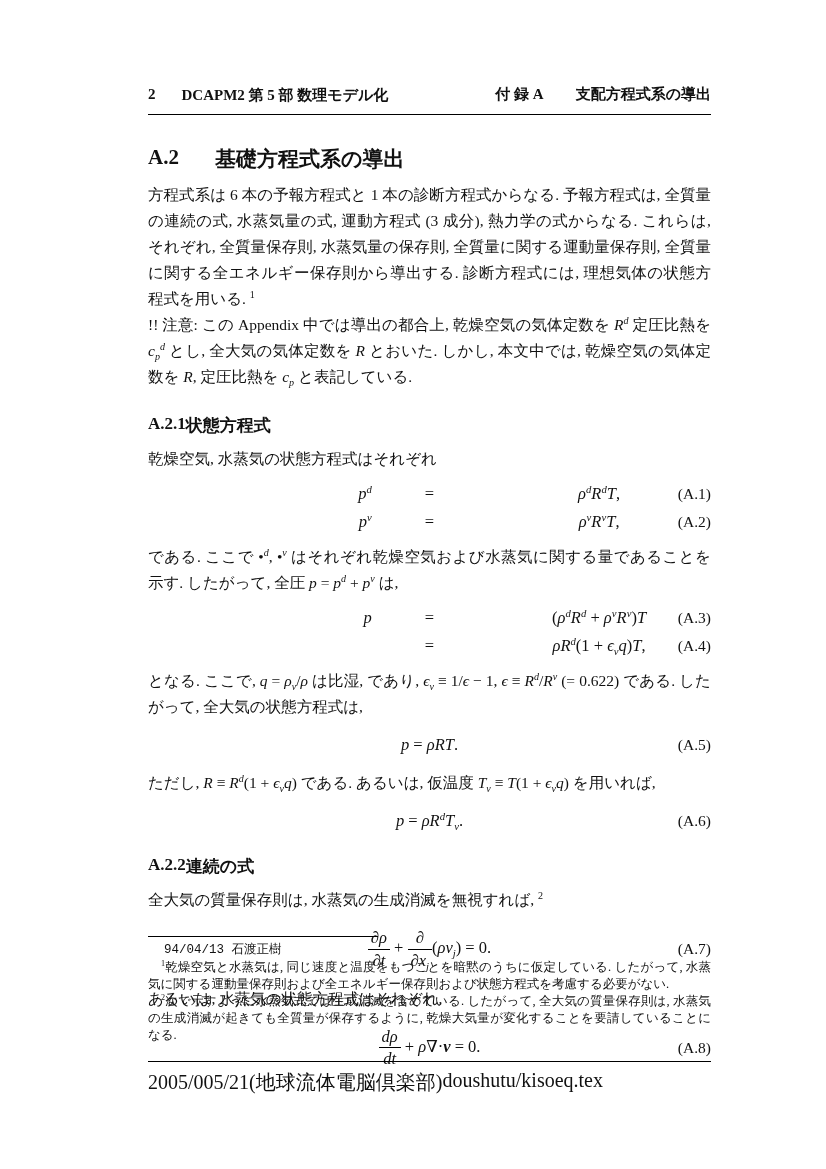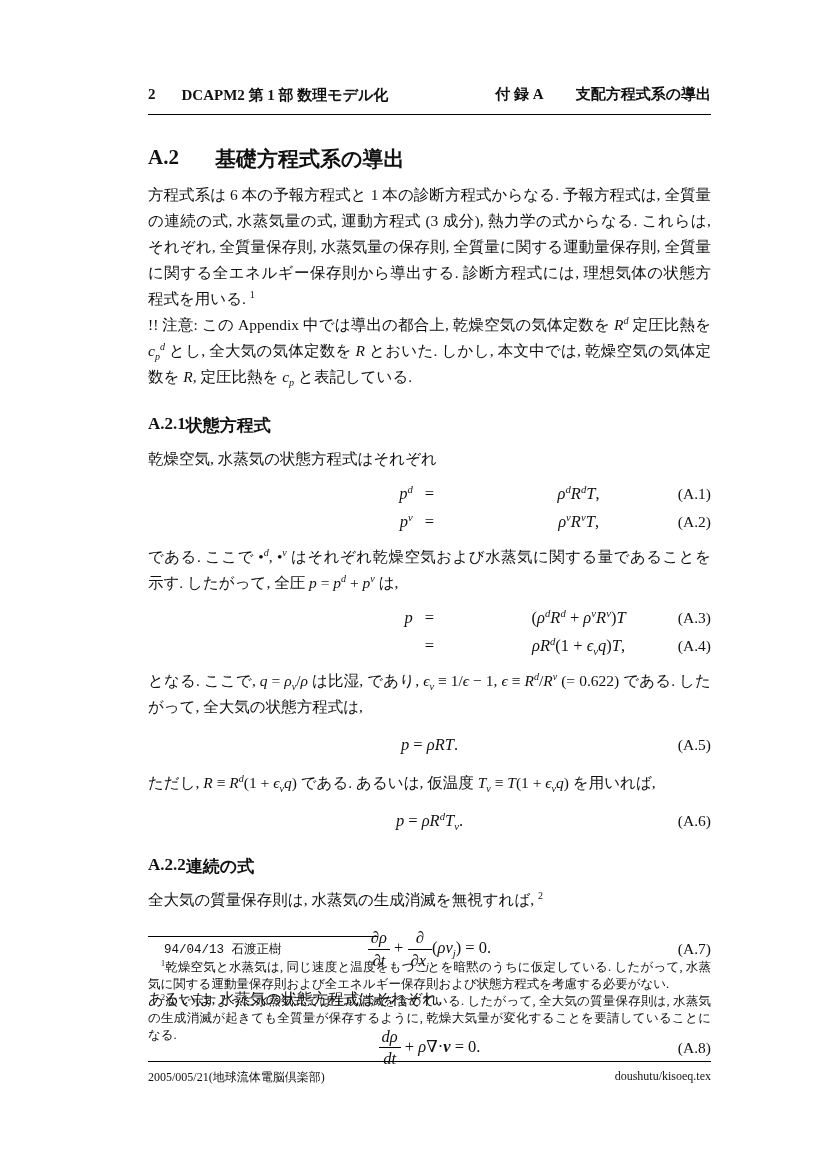--- a/index.html
+++ b/index.html
@@ -19,49 +19,49 @@
   
   .body{font-size:15.5px;line-height:26px;text-align:justify;margin:9px 0 0 0;}
   .cont{margin-top:7px;}
   .nogap{margin-top:0;}
   sup{font-size:0.65em;line-height:0;}
   sub{font-size:0.65em;line-height:0;}
   .mi{font-style:italic;}
   .mbi{font-style:italic;font-weight:bold;}
   
   .eq-group{margin:12px 0 12px 0;}
-  .eq-row{position:relative;display:flex;align-items:center;font-size:16.5px;margin:8px 0;}
+  .eq-row{position:relative;display:flex;align-items:center;font-size:16.5px;margin:8px 0;gap:41px;}
   .eq-lhs{flex:1 1 0;text-align:right;}
   .eq-rel{padding:0 12px;}
   .eq-rhs{flex:1 1 0;text-align:center;}
   .eq-label{position:absolute;right:0;top:50%;transform:translateY(-50%);
     font-size:15.5px;font-style:normal;}
   .eq-single{position:relative;text-align:center;font-size:16.5px;margin:15px 0;}
   .frac{display:inline-block;vertical-align:middle;text-align:center;line-height:1.2;}
   .frac .num{display:block;padding:0 3px 1px;}
   .frac .den{display:block;border-top:1px solid #000;padding:1px 3px 0;}
   
   .footnotes{position:absolute;left:148px;top:936px;width:563px;font-size:12.5px;line-height:17px;}
   .fnrule{width:230px;border-top:1px solid #000;margin:0 0 5px 0;}
   .fn-date{margin:0 0 0 16px;font-family:Liberation Mono, monospace;}
   .fn{margin:0;text-align:justify;text-indent:13px;}
   
   .pagefooter{position:absolute;left:148px;top:1061px;width:563px;border-top:1px solid #000;
-    padding-top:7px;display:flex;justify-content:space-between;font-size:12px;}
+    padding-top:7px;display:flex;justify-content:flex-start;font-size:20px;}
 </style>
 </head>
 <body>
 
 <div class="page">
   <div class="content">
 
     <div class="runhead">
       <span class="runhead-left">
         <span>2</span>
-        <span>DCAPM2 第 1 部 数理モデル化</span>
+        <span>DCAPM2 第 5 部 数理モデル化</span>
       </span>
       <span class="runhead-right">
         <span>付 録 A</span>
         <span>支配方程式系の導出</span>
       </span>
     </div>
 
     <div class="sec">
       <span>A.2</span>
       <span>基礎方程式系の導出</span>

